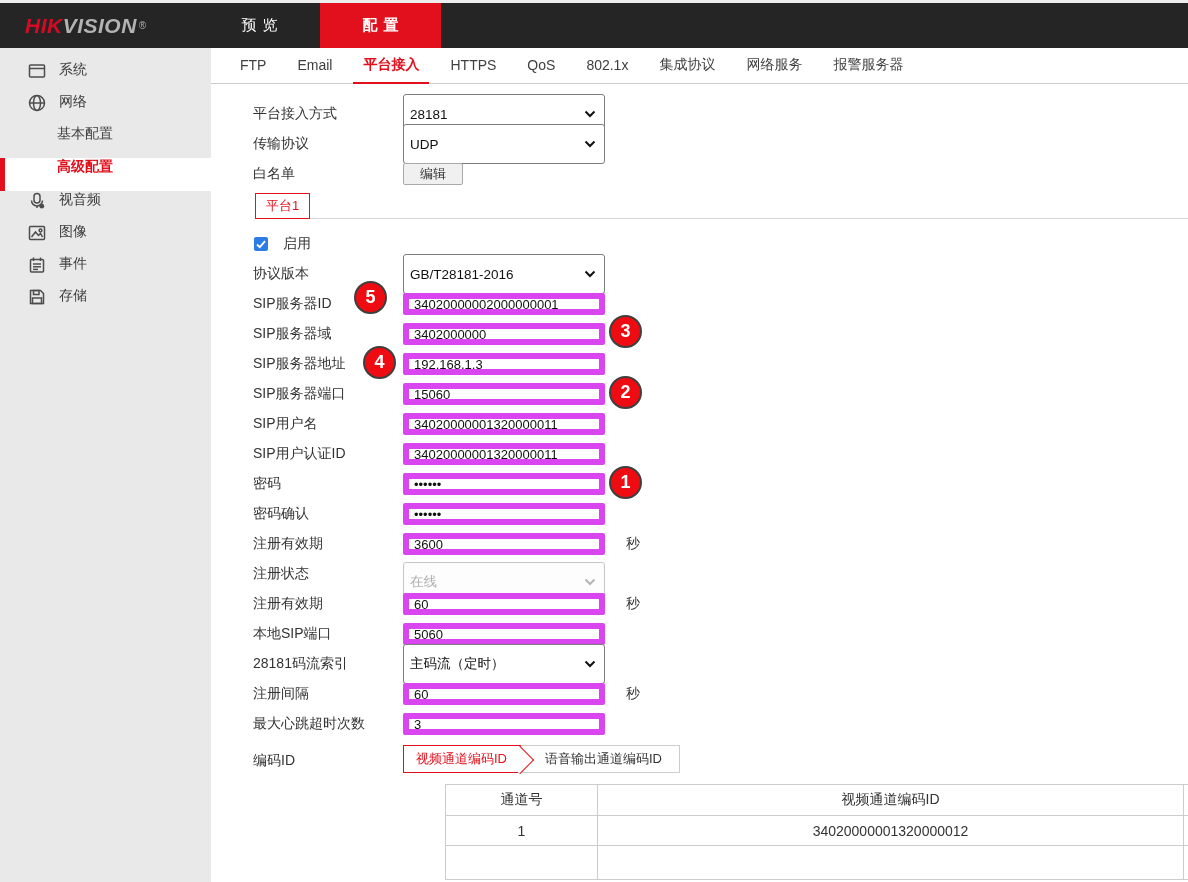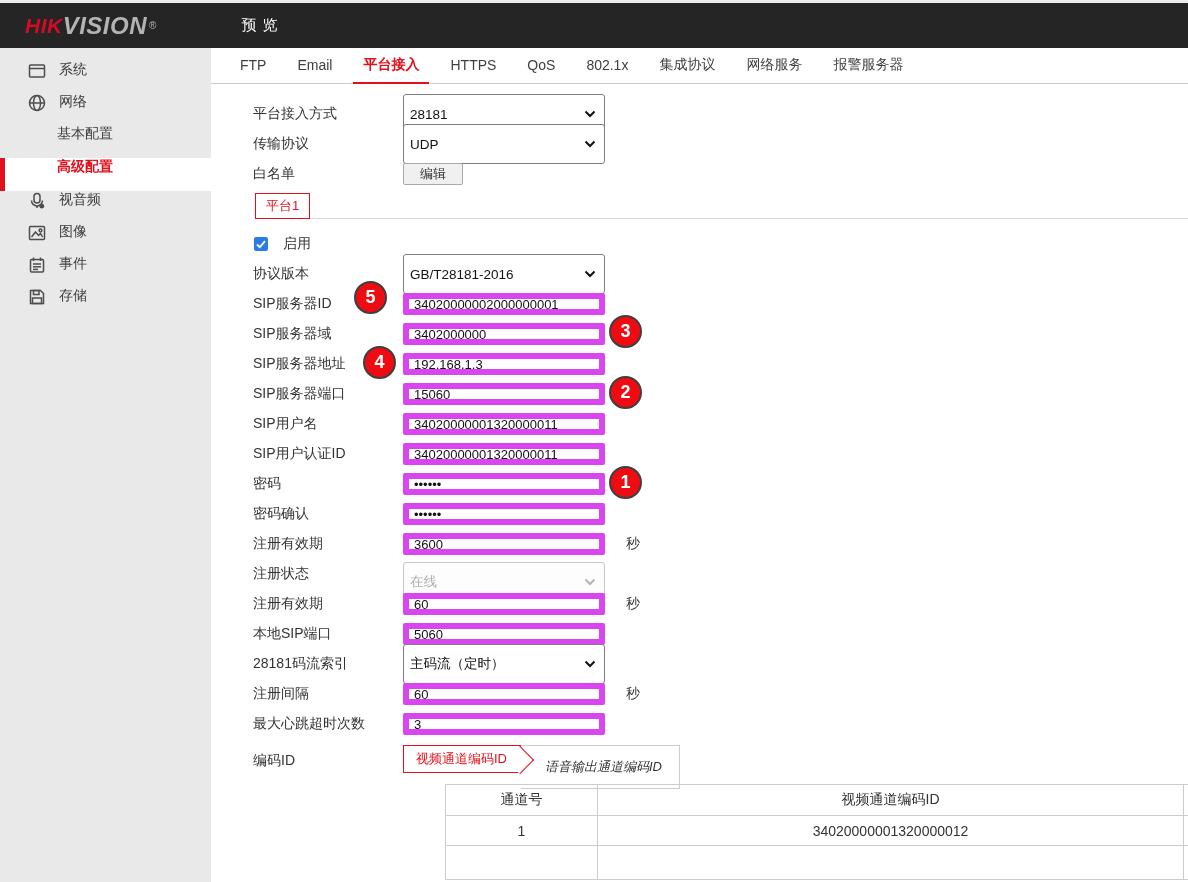--- a/index.html
+++ b/index.html
@@ -4,21 +4,21 @@
 <style>
   * { margin:0; padding:0; box-sizing:border-box; }
   html,body { width:1188px; height:882px; overflow:hidden; background:#fff;
     font-family:"Liberation Sans","DejaVu Sans",sans-serif; }
 
   
   .topline { height:3px; background:#ededed; }
   .topbar { height:45px; background:#252525; display:flex; align-items:stretch; }
   .logo { width:199px; display:flex; align-items:center; padding-left:25px; }
   .lhik { color:#d40b25; font-style:italic; font-weight:900; font-size:21px; letter-spacing:.5px; }
-  .lvis { color:#b3b3b3; font-style:italic; font-weight:900; font-size:24px; letter-spacing:.5px; }
+  .lvis { color:#b3b3b3; font-style:italic; font-weight:900; font-size:21px; letter-spacing:.5px; }
   .lreg { color:#b3b3b3; font-size:10px; vertical-align:8px; margin-left:2px; }
   .ttab { width:121px; display:flex; align-items:center; justify-content:center;
     color:#fff; font-size:15px; letter-spacing:6px; padding-left:6px; cursor:pointer; }
   .ttab.active { background:#e2101c; font-weight:bold; }
 
   
   .layout { display:flex; height:834px; }
   .sidebar { width:211px; background:#e9e9e9; padding-top:13px; flex-shrink:0; }
   .side-item { height:32px; display:flex; align-items:flex-start; border-left:5px solid transparent;
     padding-left:22px; font-size:14px; color:#3c3c3c; cursor:pointer; }
@@ -65,42 +65,43 @@
   .chk-label { font-size:14px; color:#333; }
 
   
   .enc-row { display:flex; margin-top:6px; height:30px; align-items:flex-start; }
   .enc-label { width:150px; font-size:14px; color:#333; padding-top:7px; flex-shrink:0; }
   .enc-tabs { display:flex; align-items:flex-start; }
   .enc-tab-active { position:relative; height:28px; padding:0 13px 0 12px; border:1px solid #e2101c;
     display:flex; align-items:center; font-size:13px; color:#e2101c; background:#fff; z-index:2; cursor:pointer; }
   .enc-tab-active::after { content:""; position:absolute; right:-10px; top:4px; width:19px; height:19px;
     transform:rotate(45deg); border-top:1px solid #e2101c; border-right:1px solid #e2101c; background:#fff; }
-  .enc-tab { height:44px; padding:0 17px 0 24px; border:1px solid #ccc; border-left:none;
-    display:flex; align-items:center; font-size:13px; color:#333; cursor:pointer;font-style:italic; }
+  .enc-tab { height:28px; padding:0 17px 0 24px; border:1px solid #ccc; border-left:none;
+    display:flex; align-items:center; font-size:13px; color:#333; cursor:pointer; }
 
   .enc-table { margin-left:192px; margin-top:9px; border-collapse:collapse; table-layout:fixed; width:755px; }
   .enc-table th, .enc-table td { border:1px solid #ccc; font-size:14px; color:#333; text-align:center;
     font-weight:normal; background:#fff; overflow:hidden; }
   .enc-table .h { height:31px; }
   .enc-table .r1 { height:30px; }
   .enc-table .r2 { height:34px; }
 </style>
 </head>
 <body>
 
 <div class="topline"></div>
 
 <div class="topbar">
   <div class="logo">
       <span class="lhik">HIK</span>
       <span class="lvis">VISION</span>
       <span class="lreg">®</span>
     </div>
   <div class="ttab">预览</div>
+  <div class="ttab active">配置</div>
 </div>
 
 <div class="layout">
   <div class="sidebar">
     <div class="side-item">
       <span class="sicon">
         <svg width="20" height="20" viewBox="0 0 20 20">
             <rect x="2.5" y="4" width="15" height="12" rx="1"></rect>
             <line x1="2.5" y1="7.5" x2="17.5" y2="7.5"></line>
           </svg>

